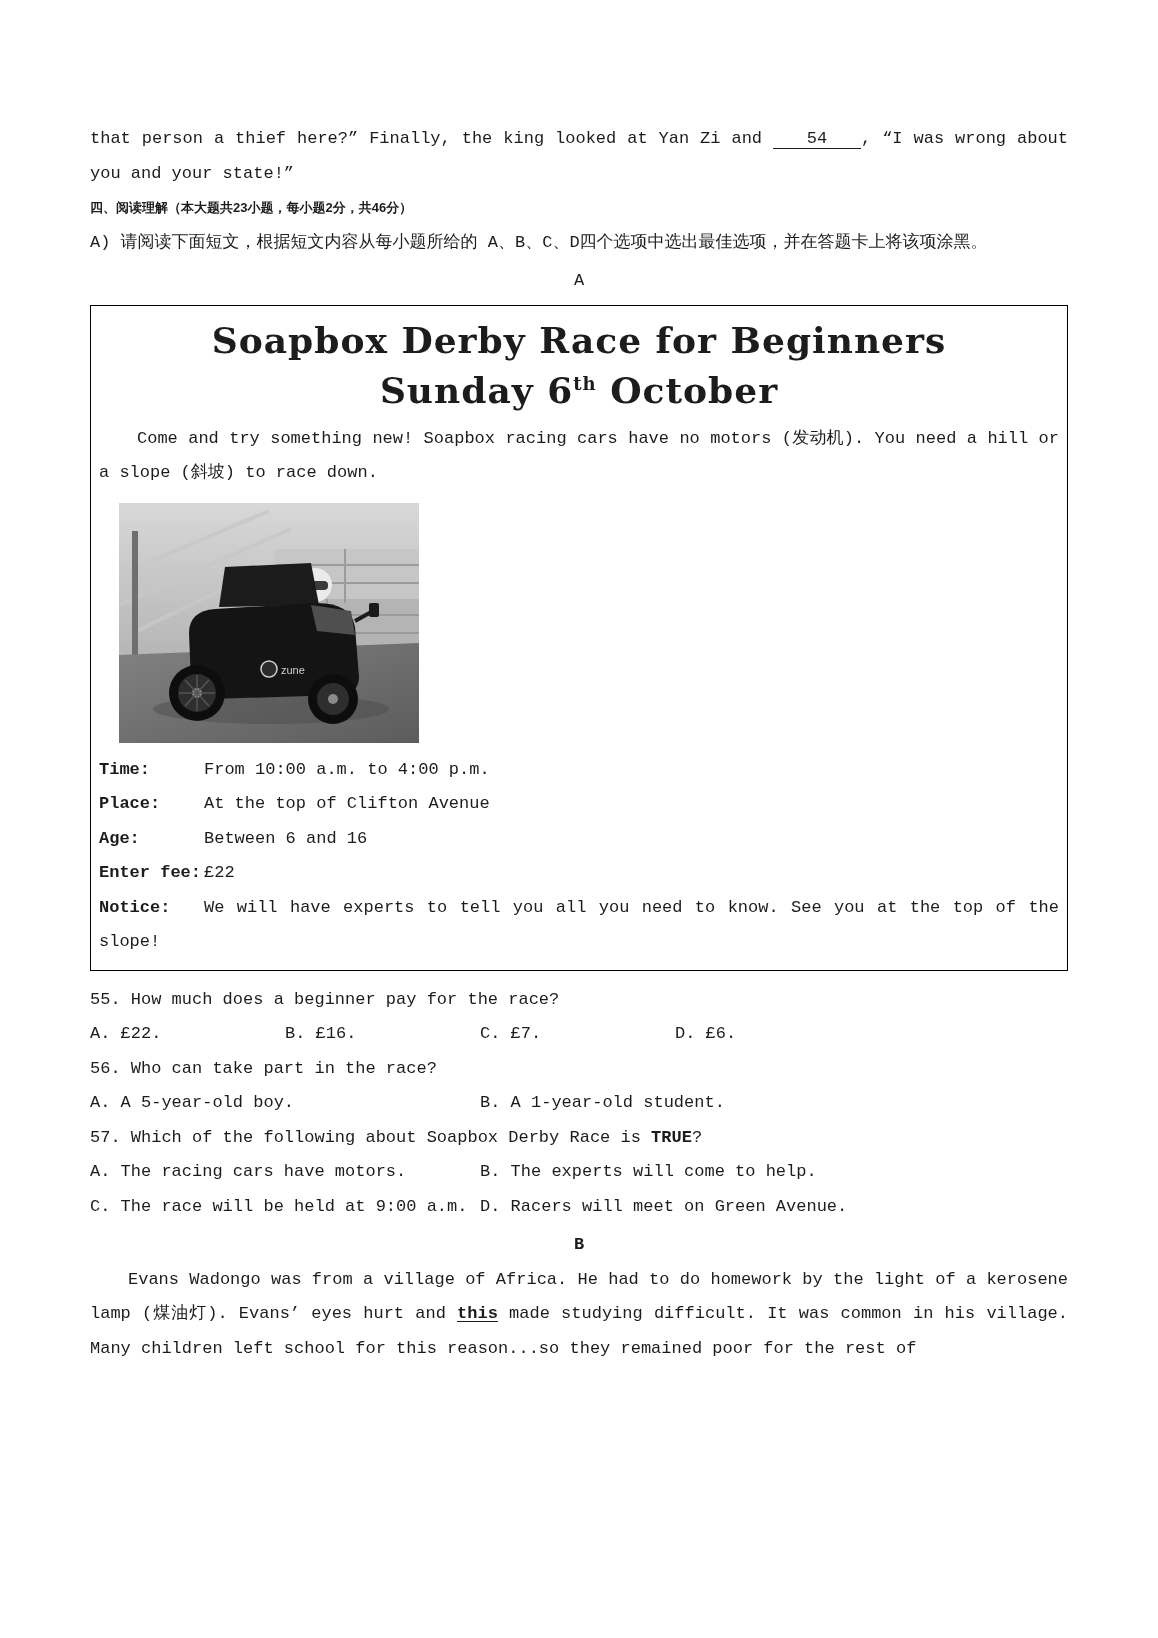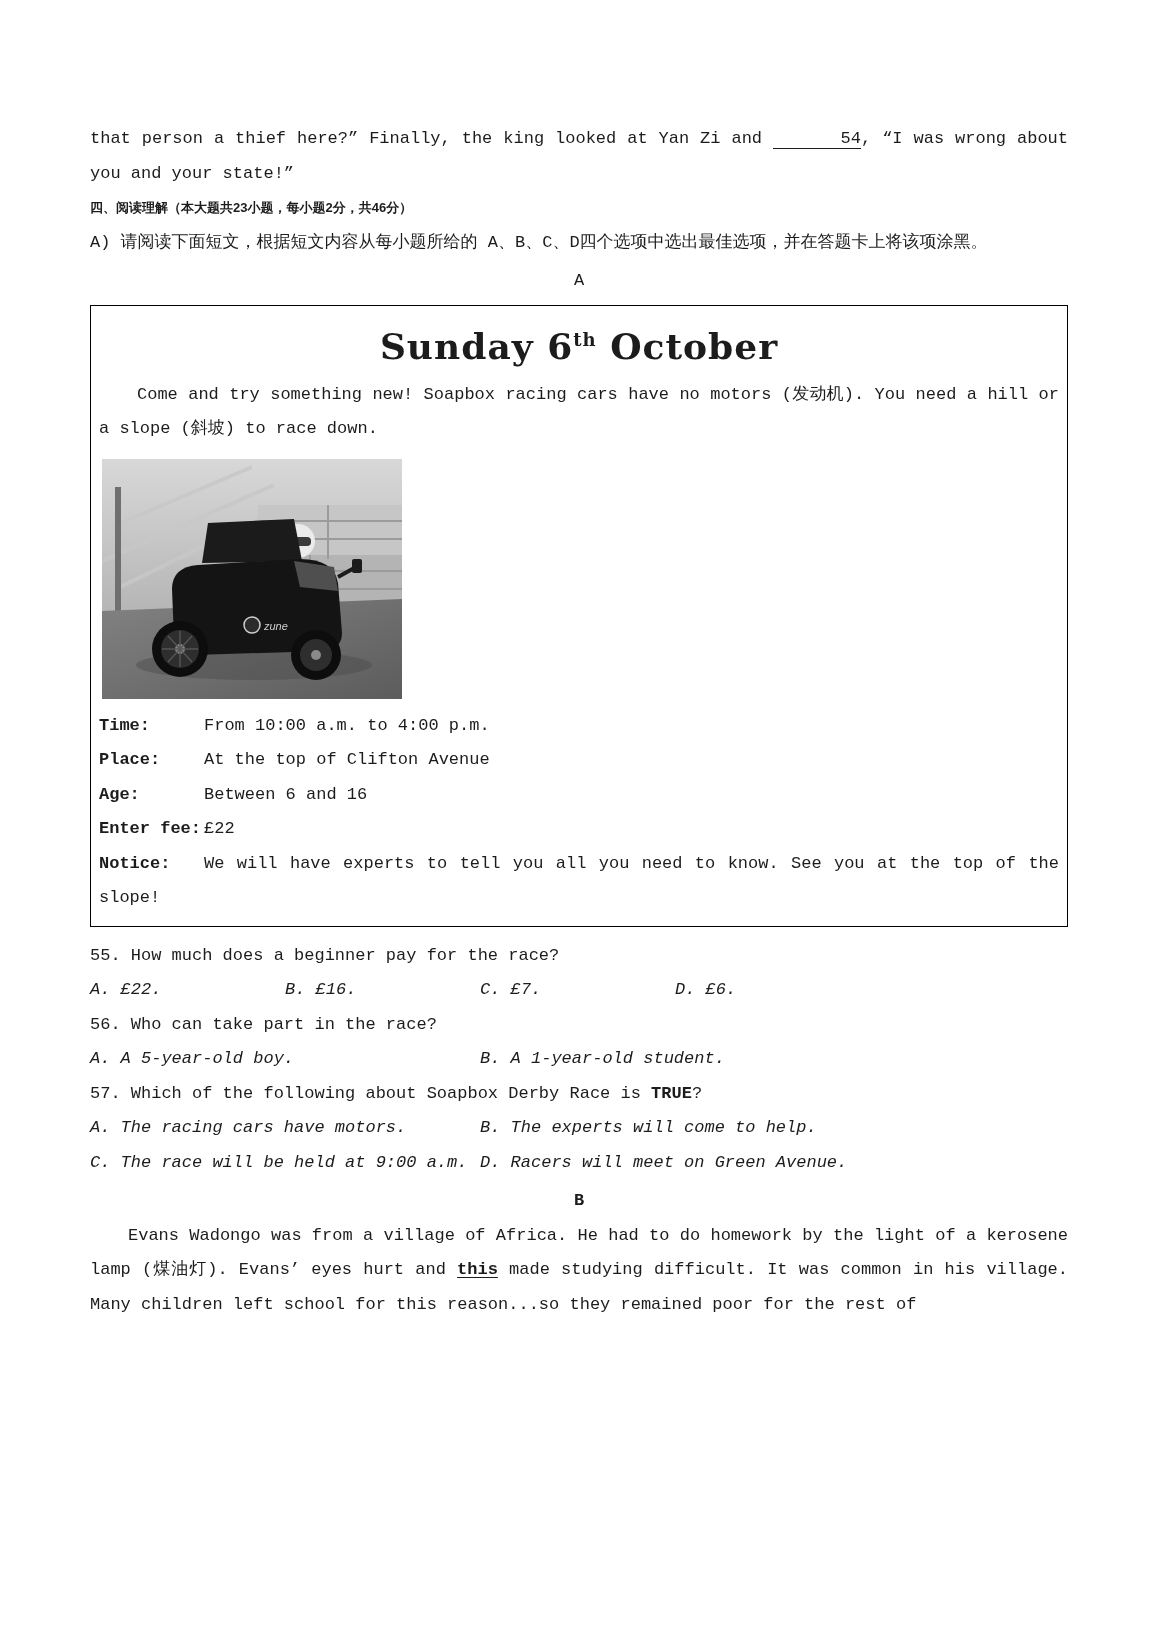--- a/index.html
+++ b/index.html
@@ -18,41 +18,41 @@
   .center { text-align: center; }
   .bold { font-weight: 700; }
   .indent { text-indent: 38px; }
   .heading {
     font-family: "Liberation Sans", "DejaVu Sans", sans-serif;
     font-weight: 700; font-size: 13px; line-height: 34.5px;
   }
   .blank {
     display: inline-block; min-width: 88px;
     border-bottom: 1.5px solid #1c1c1c;
-    text-align: right; line-height: 19px;
+    text-align: center; line-height: 19px;
   }
   .passage-label { margin-top: 4px; }
   .poster-box {
     border: 1px solid #000;
     margin-top: 6px;
     padding: 12px 8px 10px 8px;
   }
   .poster-title {
     text-align: center;
     font-family: "DejaVu Serif", serif;
     font-weight: 700; font-size: 36px; line-height: 44px;
     letter-spacing: 1px;
     margin-bottom: 10px;
   }
   .poster-title sup { font-size: 0.5em; }
-  .photo { width: 300px; height: 240px; margin: 12px 0 10px 3px; font-style: italic; }
+  .photo { width: 300px; height: 240px; margin: 12px 0 10px 20px; }
   .photo svg { display: block; }
   .detail { line-height: 34.5px; }
   .dlabel { display: inline-block; width: 105px; font-weight: 700; }
-  .opt-row { line-height: 34.5px; font-style: italic; }
+  .opt-row { line-height: 34.5px; }
   .opt { display: inline-block; }
   .w195 { width: 195px; }
   .w390 { width: 390px; }
   .q-gap { margin-top: 12px; }
   b.u { text-decoration: underline; text-underline-offset: 3px; }
   .b-label { margin-top: 4px; }
 </style>
 </head>
 <body>
 
@@ -61,20 +61,21 @@
   <p class="justify"><span>that person a thief here?”  Finally, the king looked at Yan Zi and </span><span class="blank">54</span><span>, “I was wrong about you and your state!”</span></p>
 
   <p class="heading">四、阅读理解（本大题共23小题，每小题2分，共46分）</p>
 
   <p class="justify">A) 请阅读下面短文，根据短文内容从每小题所给的 A、B、C、D四个选项中选出最佳选项，并在答题卡上将该项涂黑。</p>
 
   <p class="center passage-label">A</p>
 
   <div class="poster-box">
     <div class="poster-title">
+      <div>Soapbox Derby Race for Beginners</div>
       <div><span>Sunday 6</span><sup>th</sup><span> October</span></div>
     </div>
 
     <p class="justify indent">Come and try something new! Soapbox racing cars have no motors (发动机). You need a hill or a slope (斜坡) to race down.</p>
 
     <div class="photo">
       <svg viewBox="0 0 300 240" width="300" height="240">
         <defs>
           <linearGradient id="g-sky" x1="0" x2="0" y1="0" y2="1">
             <stop offset="0" stop-color="#d8d8d8"></stop>

